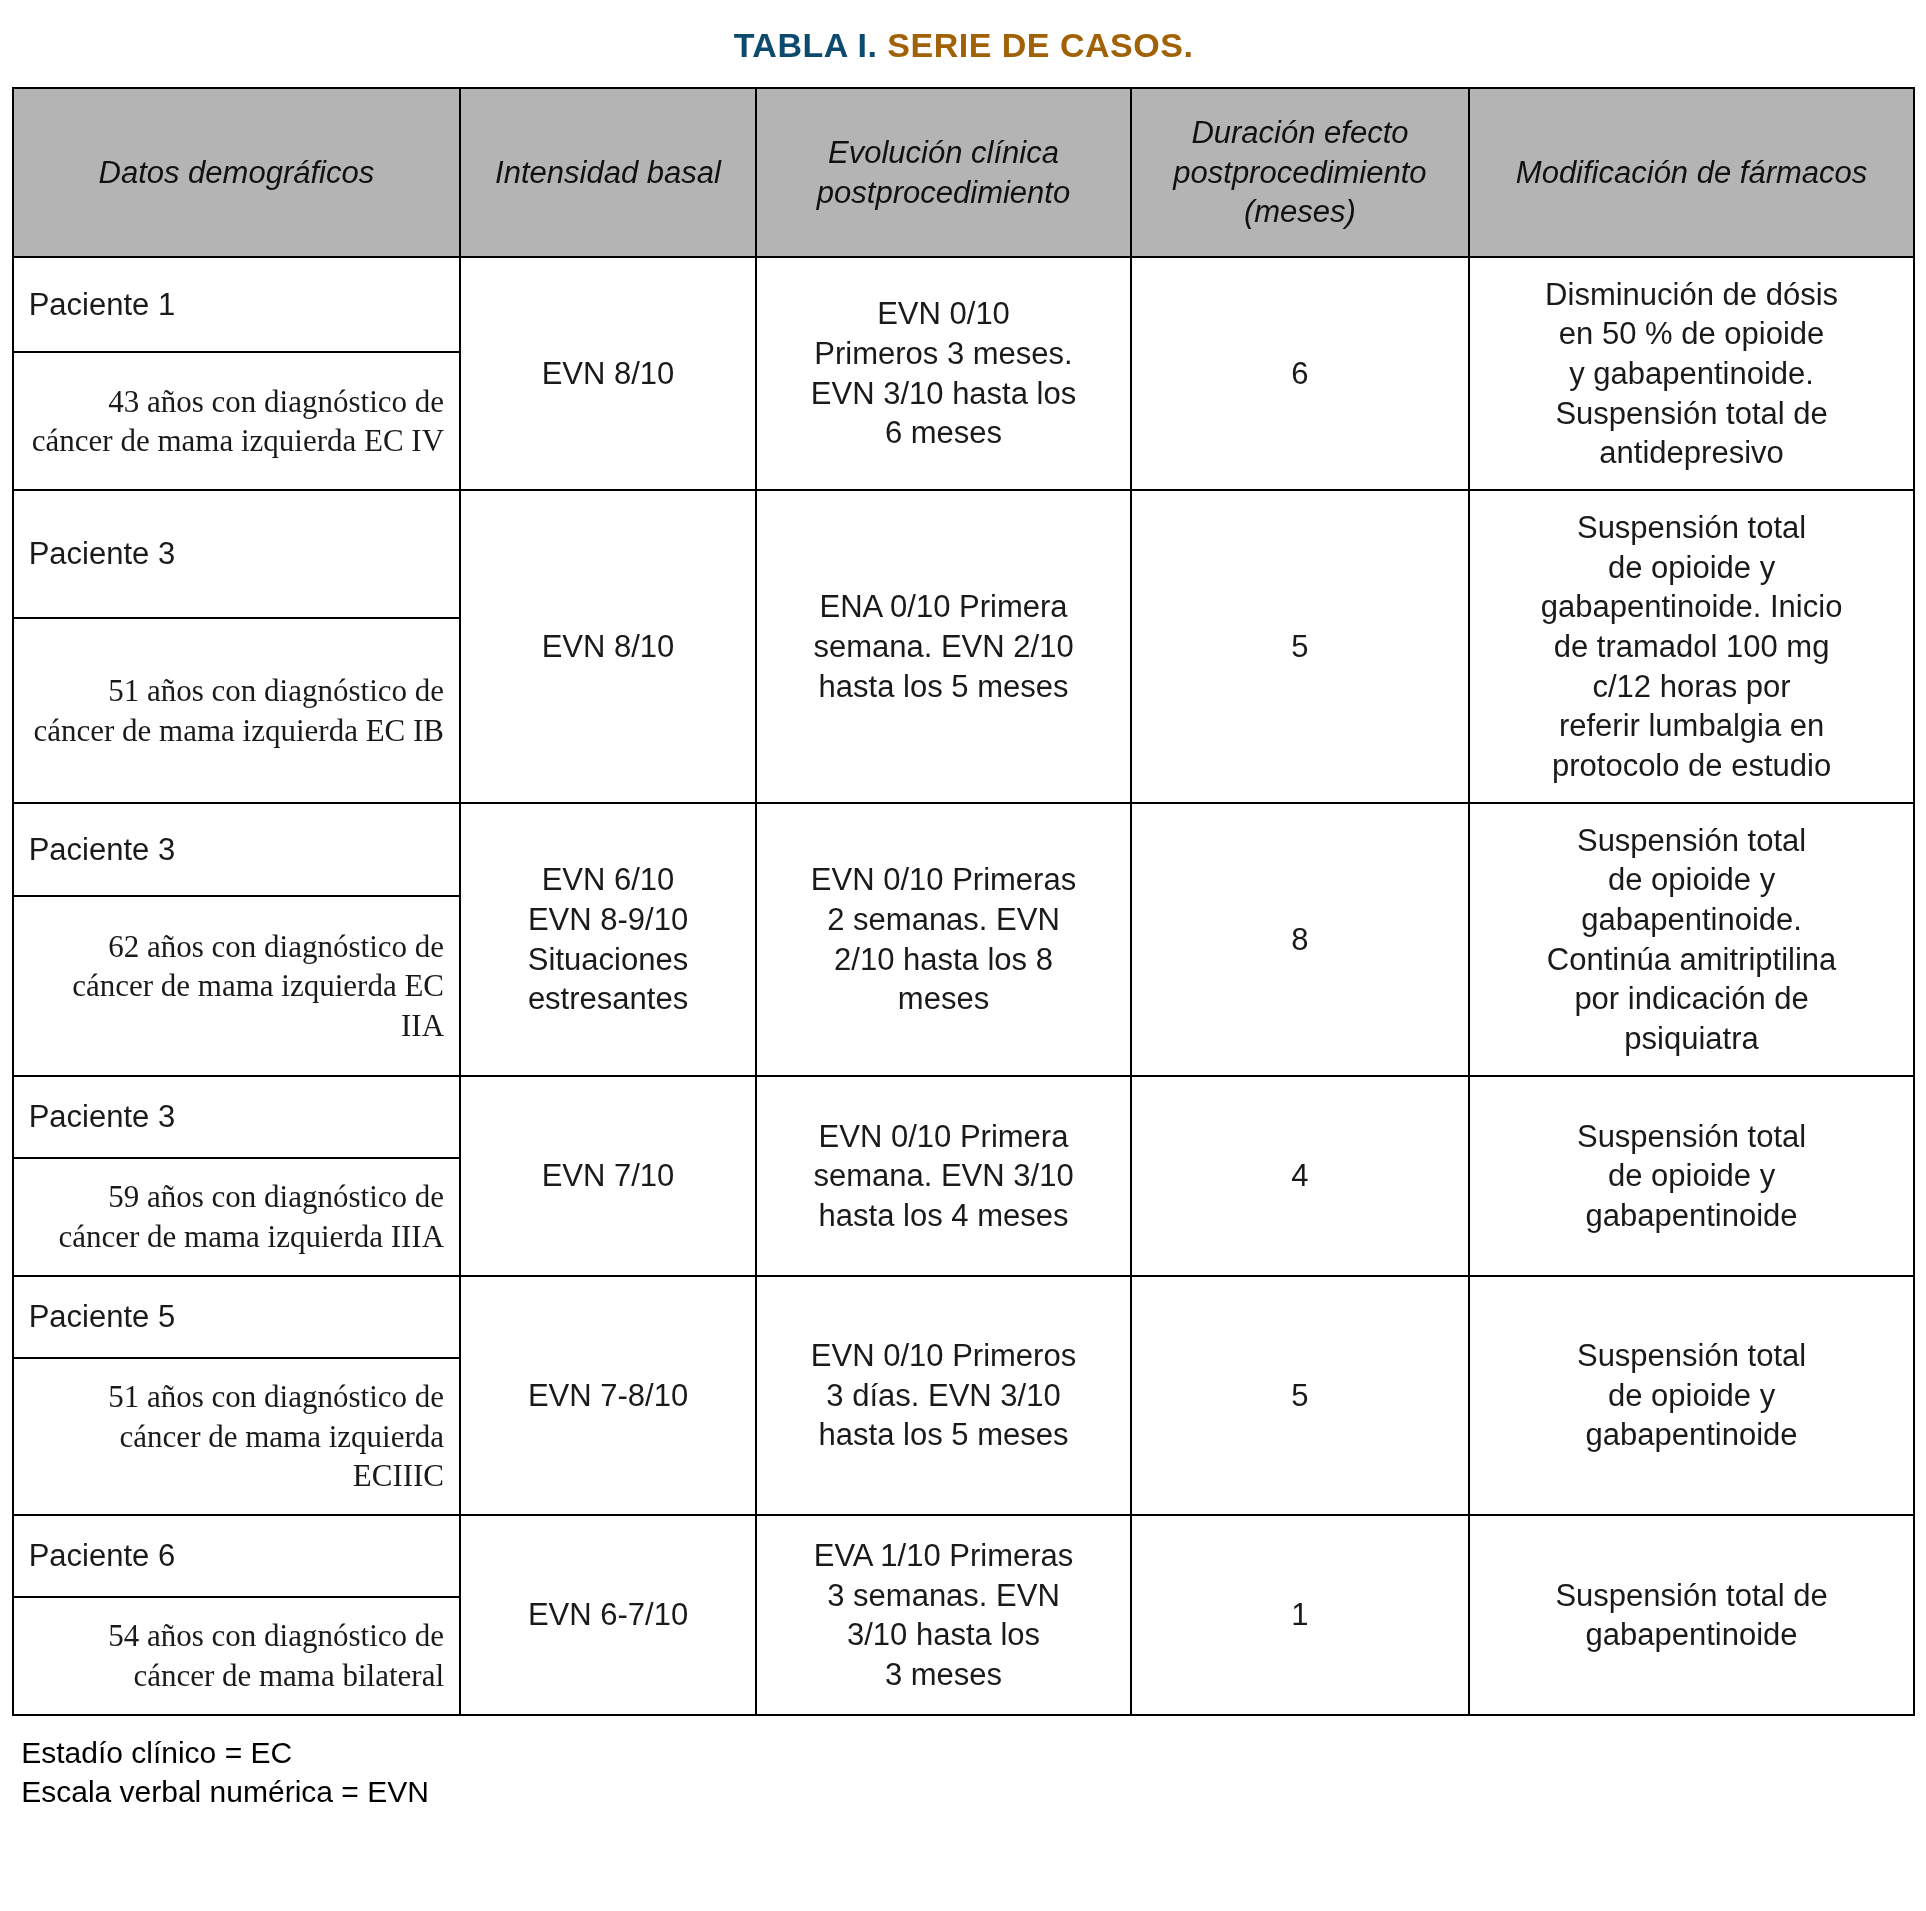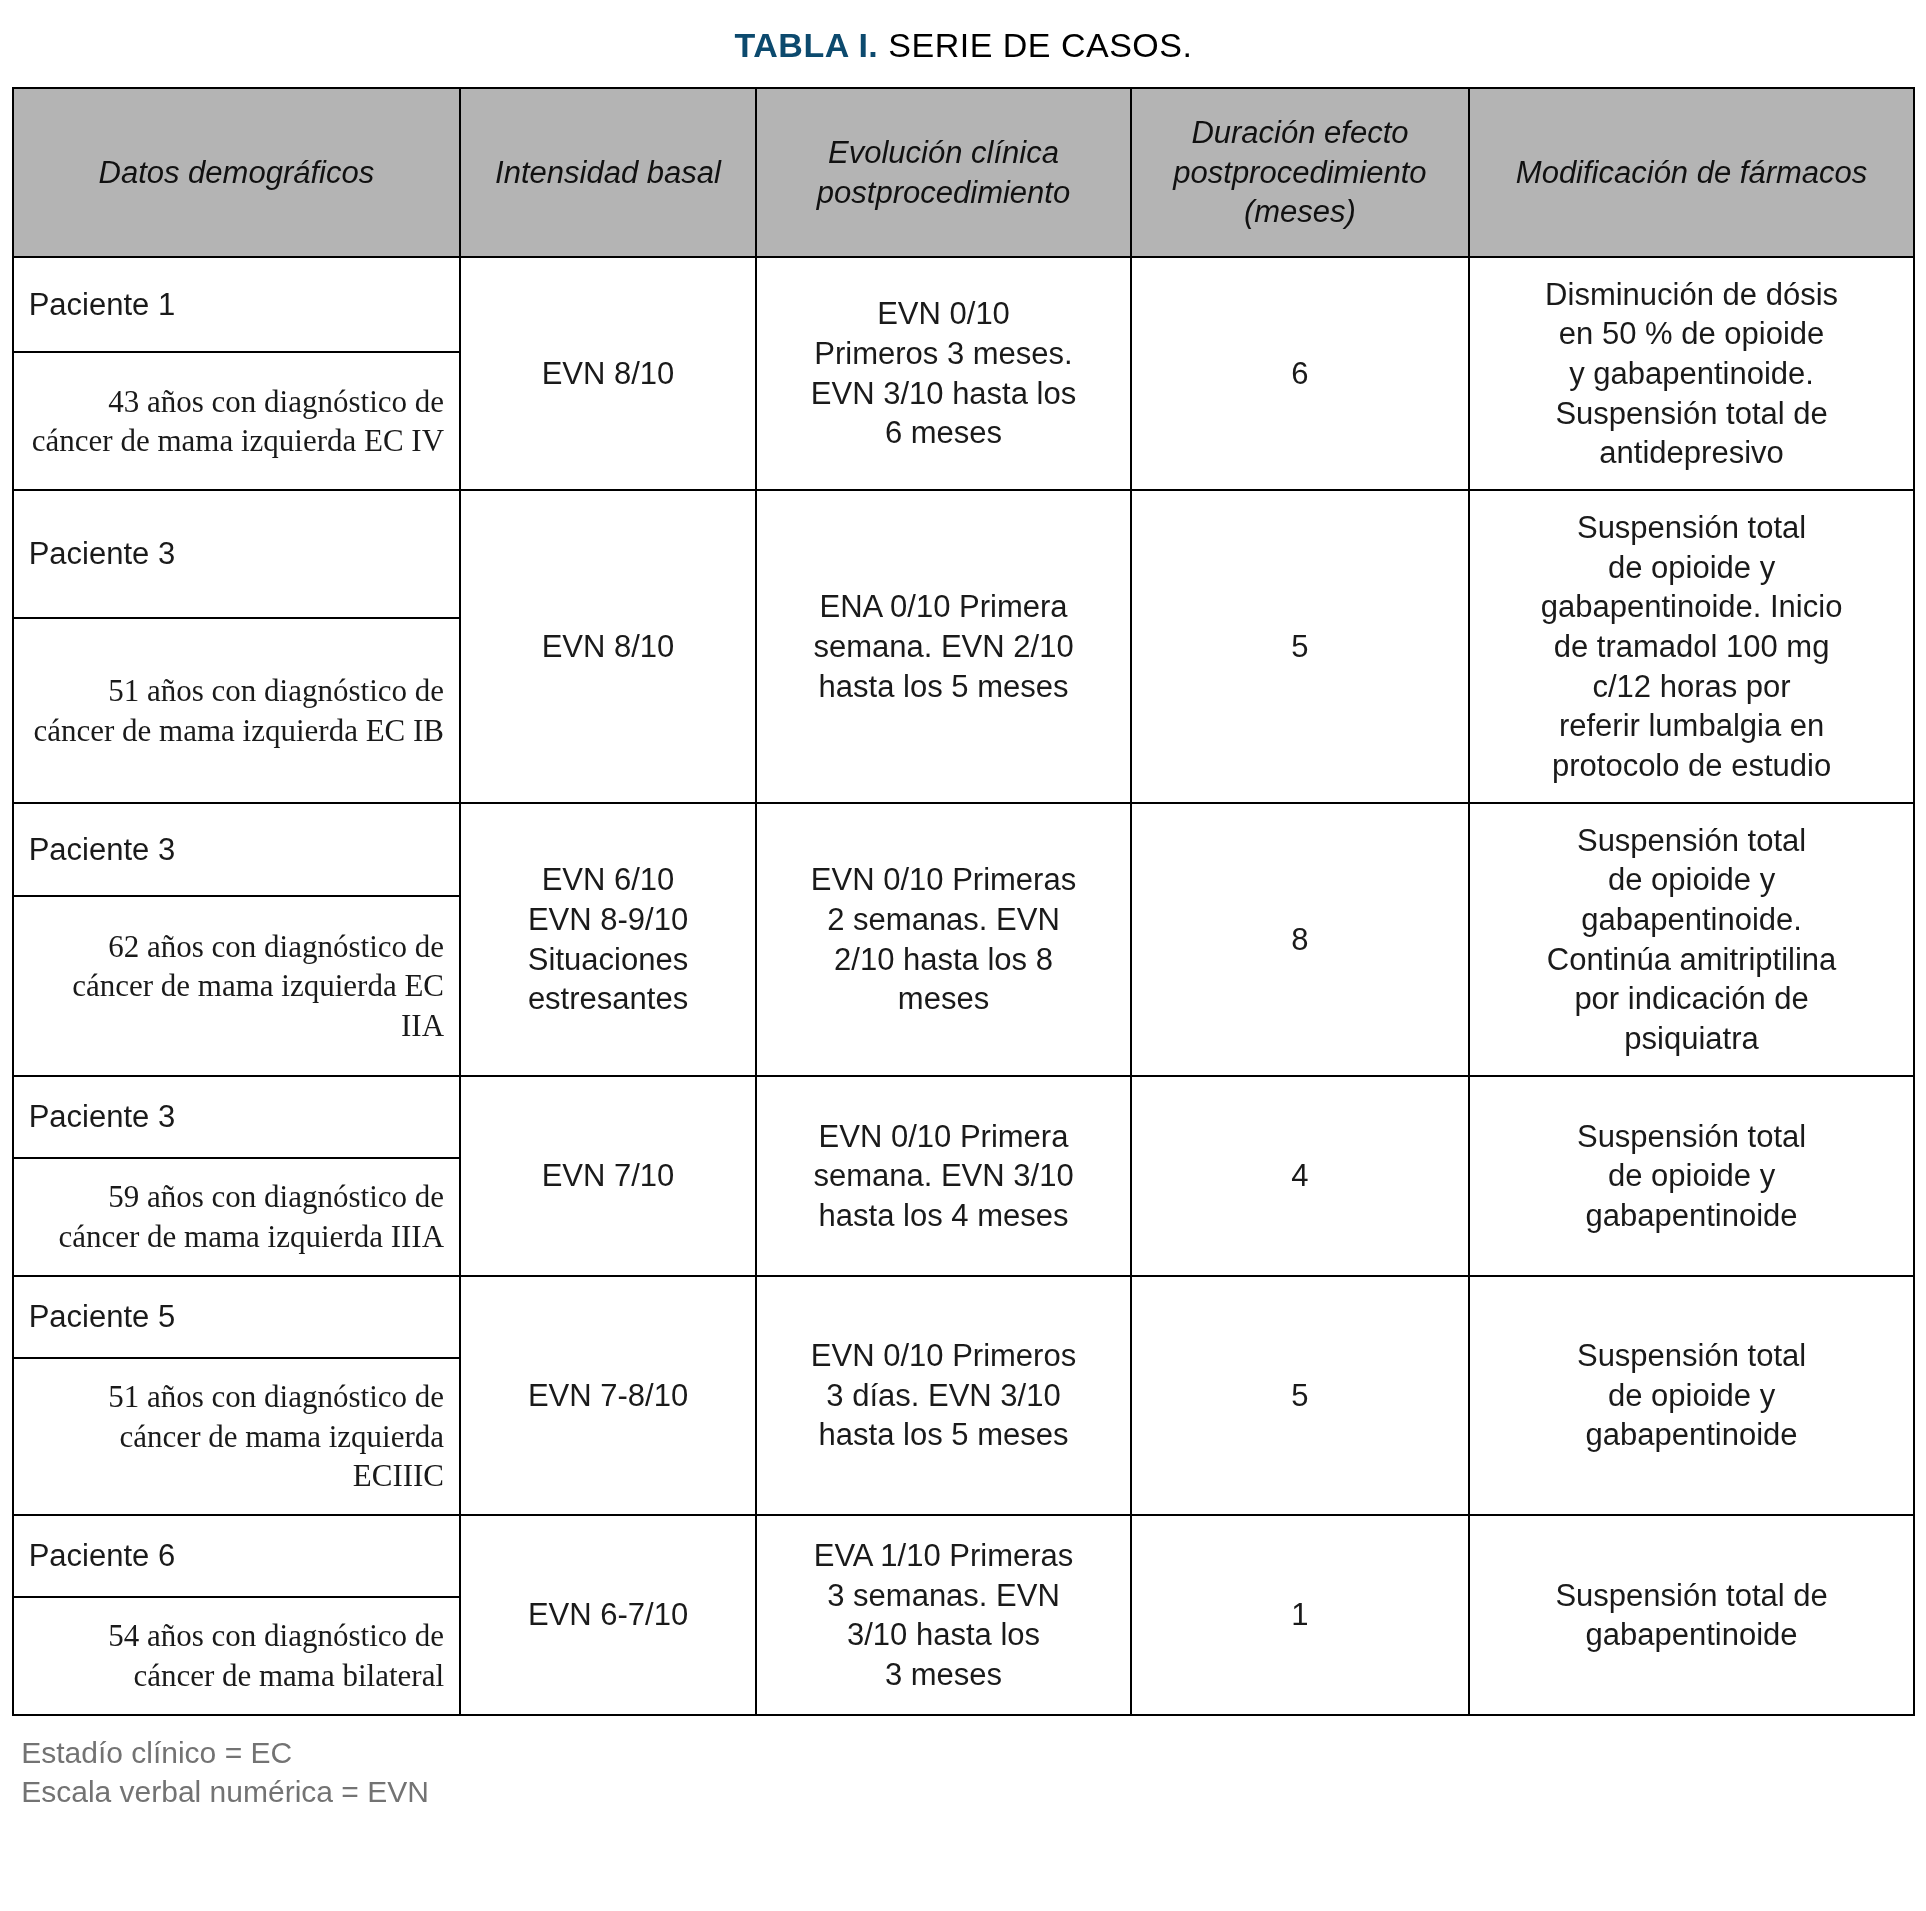--- a/index.html
+++ b/index.html
@@ -17,22 +17,22 @@
     text-align: center;
     font-size: 34px;
     letter-spacing: 0.5px;
     margin: 13px 0 22px 0;
   }
   .title .title-prefix {
     font-weight: bold;
     color: #0c4a6e;
   }
   .title .title-rest {
-    font-weight: 400;
-    color: #000000;
+    font-weight: 700;
+    color: #a16207;
   }
   table.cases {
     width: 100%;
     border-collapse: collapse;
     table-layout: fixed;
   }
   table.cases col.c1 { width: 23.5%; }
   table.cases col.c2 { width: 15.6%; }
   table.cases col.c3 { width: 19.7%; }
   table.cases col.c4 { width: 17.8%; }
@@ -66,21 +66,21 @@
     white-space: pre-line;
   }
   td.cell-duration {
     text-align: center;
     padding: 16.5px 11px;
   }
   .footnotes {
     margin-top: 16.5px;
     font-size: 30px;
     line-height: 1.32;
-    color: #737373;
+    color: #000000;
     padding-left: 9.2px;
   }
 </style>
 </head>
 <body>
 
 <div class="title">
   <span class="title-prefix">TABLA I.</span><span class="title-rest"> SERIE DE CASOS.</span>
 </div>
 

